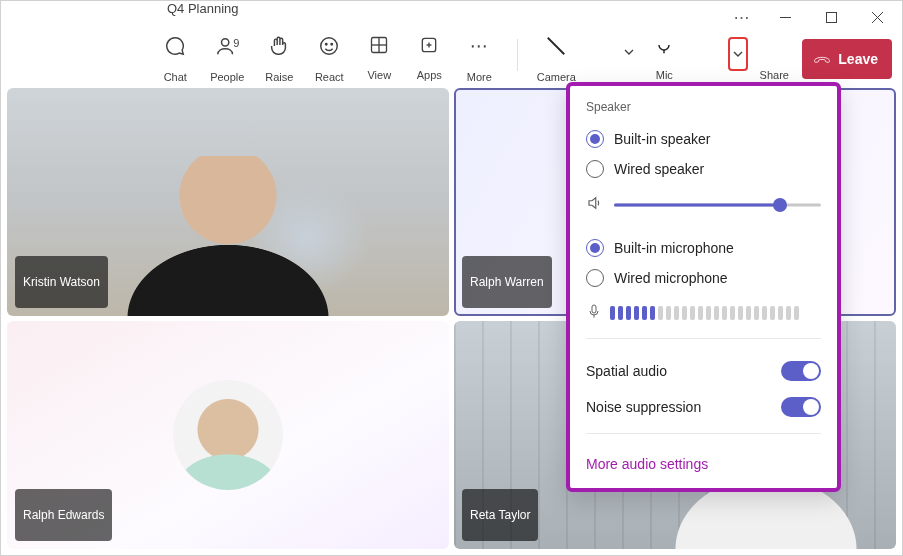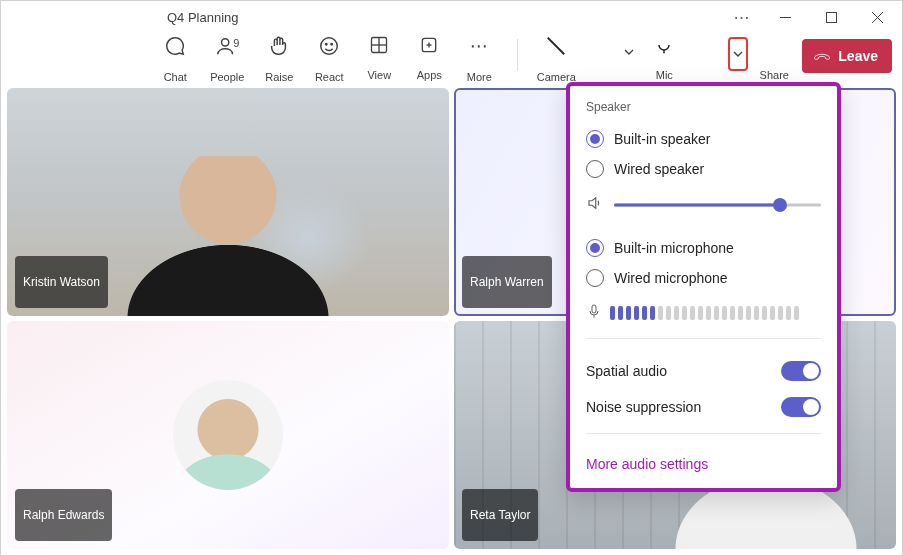--- a/index.html
+++ b/index.html
@@ -10,21 +10,21 @@
     background: #fff;
     width: 903px;
     height: 556px;
     overflow: hidden;
     border: 1px solid #d1d1d1;
   }
   
   .titlebar {
     height: 32px;
     display: flex;
-    align-items: center;
+    align-items: flex-start;
     padding: 0 2px 0 16px;
   }
   .titlebar .title {
     flex: 1;
     font-size: 13px;
     color: #424242;
     padding-left: 150px;
   }
   .win-btn {
     width: 46px;
@@ -108,21 +108,21 @@
   }
   .divider {
     width: 1px;
     height: 32px;
     background: #e0e0e0;
     margin: 6px 10px 0 10px;
   }
   .leave-btn {
     background: #c4314b;
     color: #fff;
-    height: 34px;
+    height: 40px;
     border: none;
     border-radius: 4px;
     padding: 0 14px 0 10px;
     display: flex;
     align-items: center;
     gap: 6px;
     font-weight: 600;
     font-size: 14px;
     margin-top: 6px;
     cursor: pointer;

